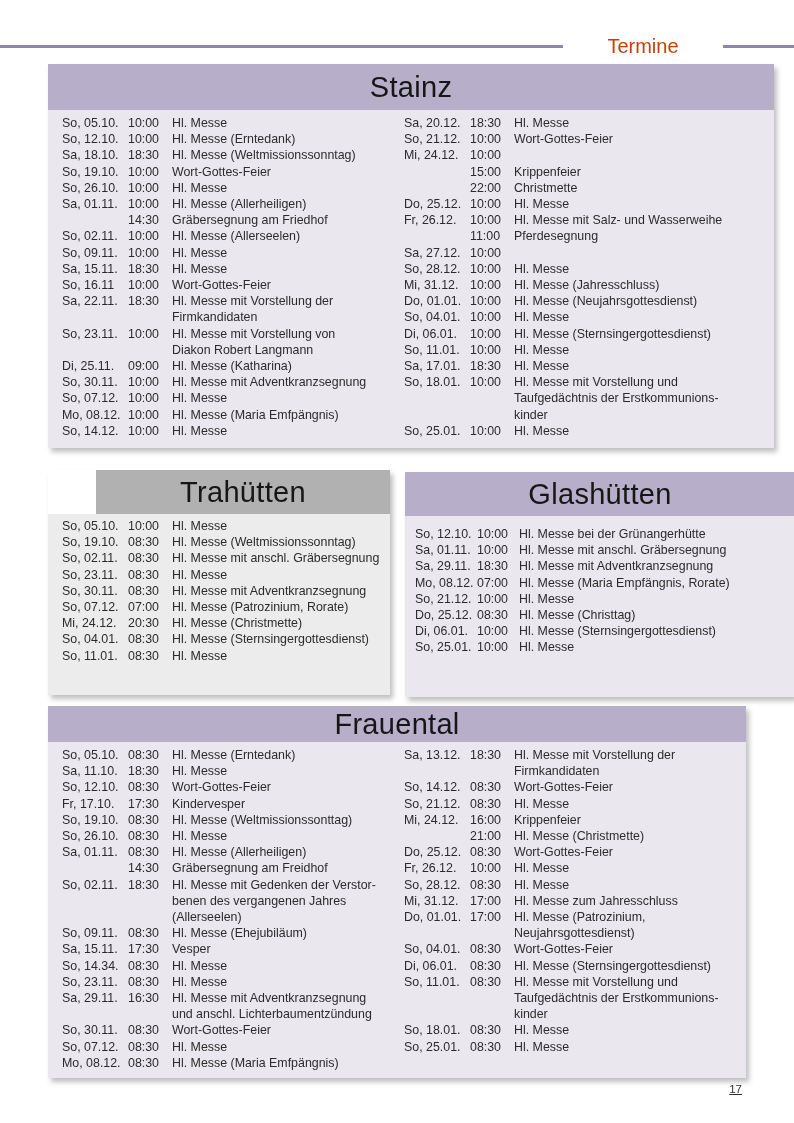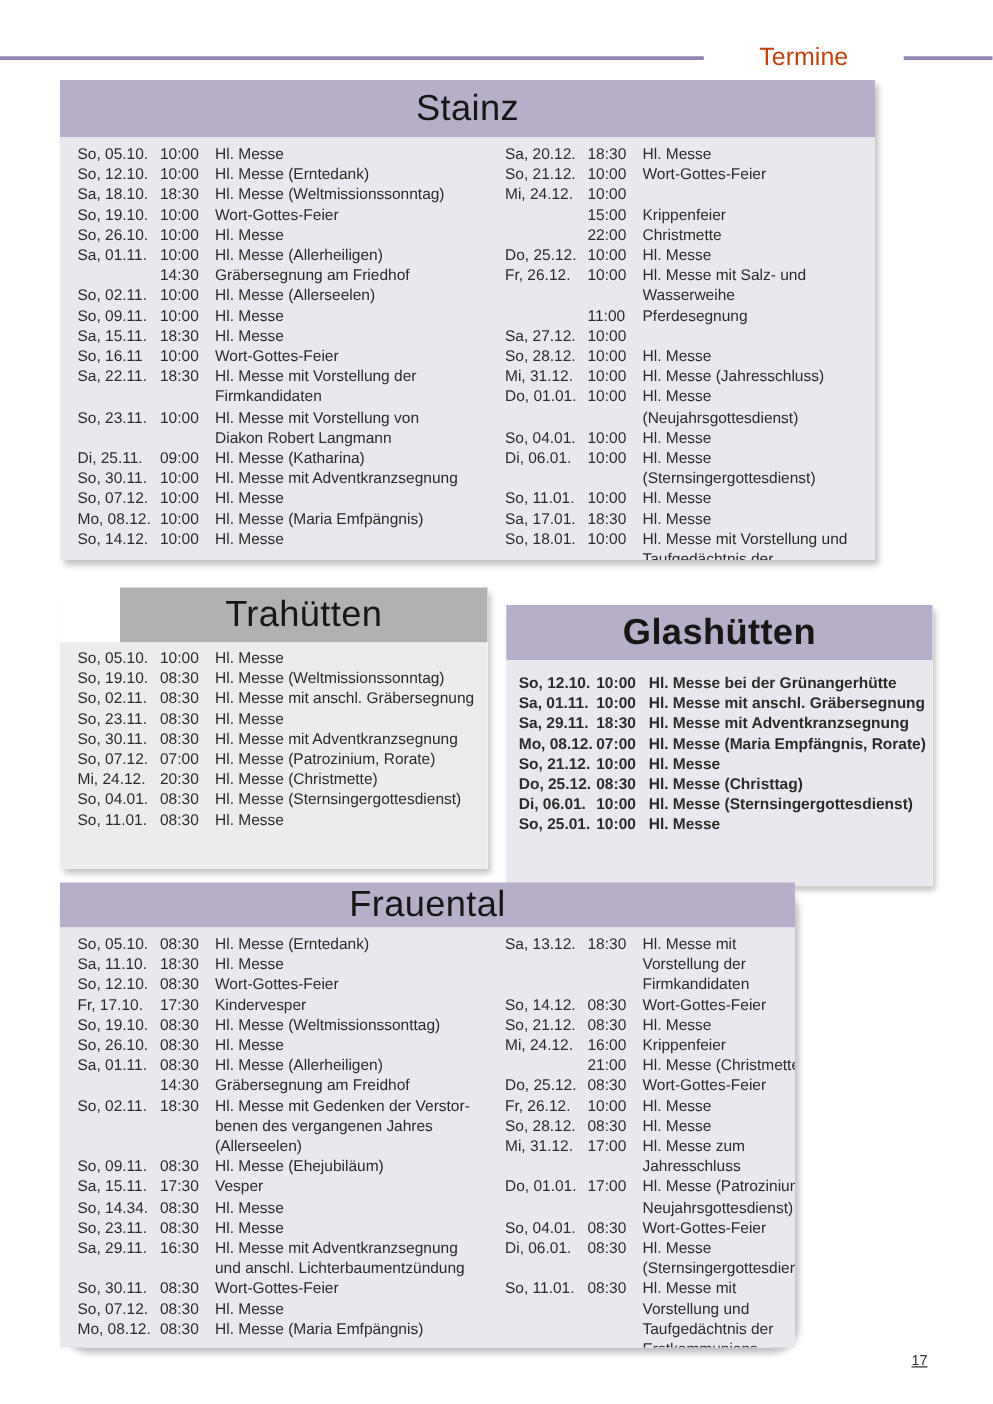--- a/index.html
+++ b/index.html
@@ -10,40 +10,40 @@
   
   .page-header{position:absolute;top:34px;left:0;right:0;height:24px;display:flex;align-items:center;}
   .rule{height:3px;background:var(--rule-purple,#9184af);}
   .rule-l{width:563px;}
   .rule-r{flex:1;}
   .header-title{width:160px;text-align:center;font-size:20px;color:#c2410c;line-height:24px;}
   
   .panel{position:absolute;box-shadow:3px 4px 5px rgba(0,0,0,0.25);}
   .panel-header{display:flex;align-items:center;justify-content:center;}
   .panel-title{font-size:29px;color:#161616;letter-spacing:0.3px;}
-  .panel-body{box-sizing:border-box;display:flex;align-items:flex-start;overflow:hidden;}
+  .panel-body{box-sizing:border-box;display:flex;align-items:flex-start;overflow:hidden;justify-content:center;}
   .col{box-sizing:border-box;}
   .row{display:grid;grid-template-columns:66px 44px 1fr;font-size:12.4px;line-height:16.2px;color:#2b2b2b;}
   .cell{min-height:16.2px;}
   .cell.desc{white-space:pre-line;padding-right:4px;}
   
-  .panel-stainz{left:48px;top:64px;width:652px;height:384px;}
+  .panel-stainz{left:48px;top:64px;width:726px;height:384px;}
   .panel-stainz .panel-header{height:46px;}
   .panel-stainz .panel-body{height:338px;padding:5px 0 0 14px;}
   
   .panel-trahuetten{left:48px;top:470px;width:342px;height:225px;}
   .panel-trahuetten .panel-header{height:44px;}
   .panel-trahuetten .panel-body{height:181px;padding:4px 0 0 14px;}
   
-  .panel-glashuetten{left:405px;top:484px;width:341px;height:225px;font-weight:bold;}
+  .panel-glashuetten{left:405px;top:472px;width:390px;height:225px;}
   .panel-glashuetten .panel-header{height:44px;}
   .panel-glashuetten .panel-body{height:181px;padding:10px 0 0 10px;}
   .panel-glashuetten .row{grid-template-columns:62px 42px 1fr;}
   
-  .panel-frauental{left:48px;top:706px;width:588px;height:372px;border-radius:21px;}
+  .panel-frauental{left:48px;top:706px;width:698px;height:372px;}
   .panel-frauental .panel-header{height:36px;}
   .panel-frauental .panel-body{height:336px;padding:5px 0 0 14px;}
   
   .col-first{width:342px;flex:none;}
   .col-second{flex:1;}
   .col-only{width:100%;}
   
   .page-number{position:absolute;top:1083px;right:52px;font-size:11.5px;color:#333;text-decoration:underline;}
 </style>
 </head>

